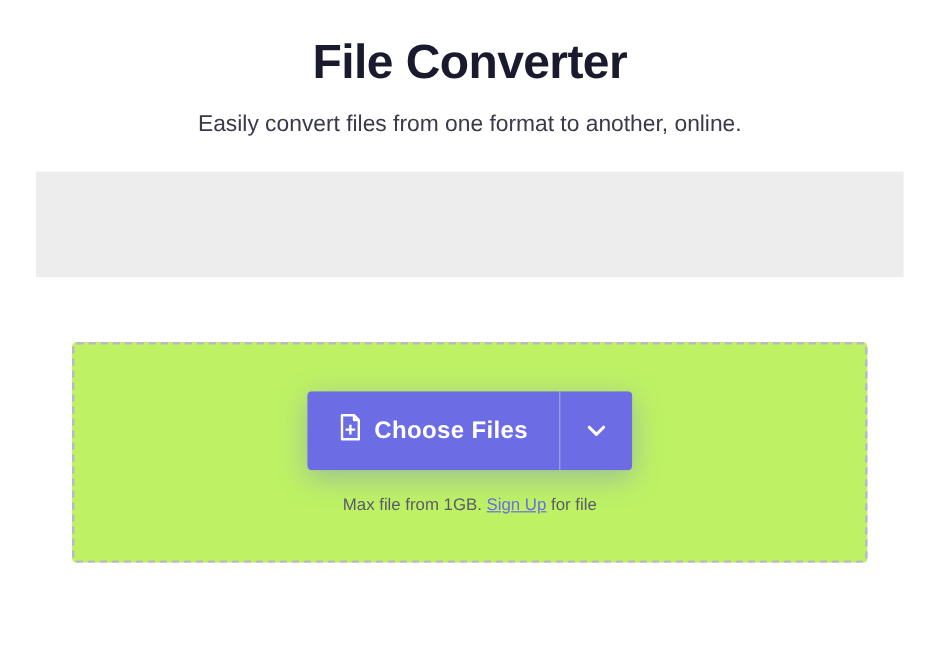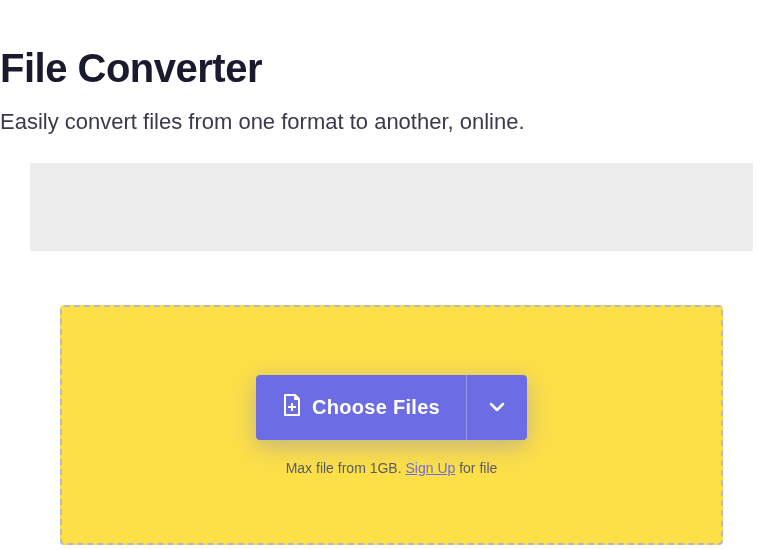--- a/index.html
+++ b/index.html
@@ -8,49 +8,50 @@
       box-sizing: border-box;
     }
     body {
       font-family: -apple-system, BlinkMacSystemFont, 'Segoe UI', Arial, sans-serif;
       background: #ffffff;
       width: 783px;
       height: 549px;
       overflow: hidden;
     }
     .header {
-      padding-top: 46px;
+      text-align: center;
+      padding-top: 30px;
     }
     .title {
       font-size: 40px;
       font-weight: 800;
       color: #1a1a2e;
       letter-spacing: -0.5px;
     }
     .subtitle {
-      font-size: 22px;
+      font-size: 19px;
       color: #3a3a4a;
       margin-top: 18px;
       font-weight: 400;
     }
     .ad-placeholder {
       background: #ededed;
       height: 88px;
       margin: 28px 30px 0 30px;
     }
     .main-panel {
       background: #ffffff;
       margin: 24px 30px 0 30px;
       padding: 30px;
     }
     .dropzone {
       border: 2px dashed #b8b8c8;
-      background: #fde047;
+      background: #bef264;
       border-radius: 4px;
-      height: 240px;
+      height: 184px;
       display: flex;
       flex-direction: column;
       align-items: center;
       justify-content: center;
     }
     .button-group {
       display: flex;
       box-shadow: 0 6px 24px rgba(108, 108, 229, 0.4);
       border-radius: 4px;
       overflow: hidden;

